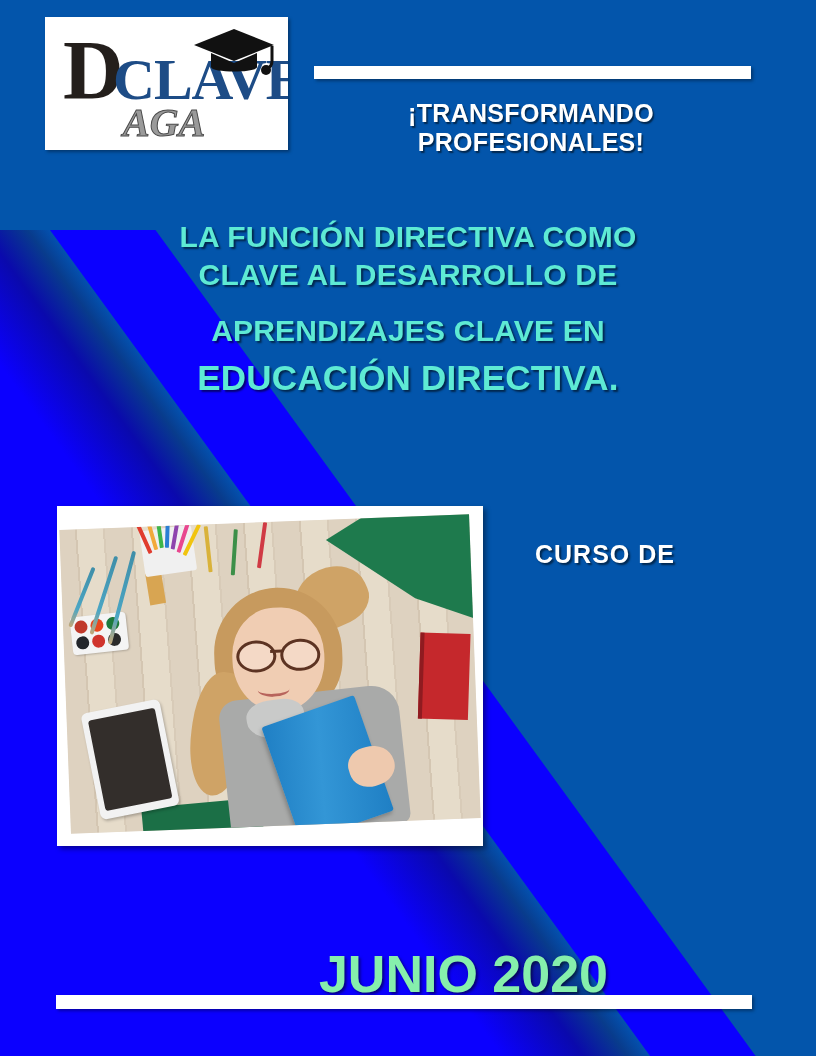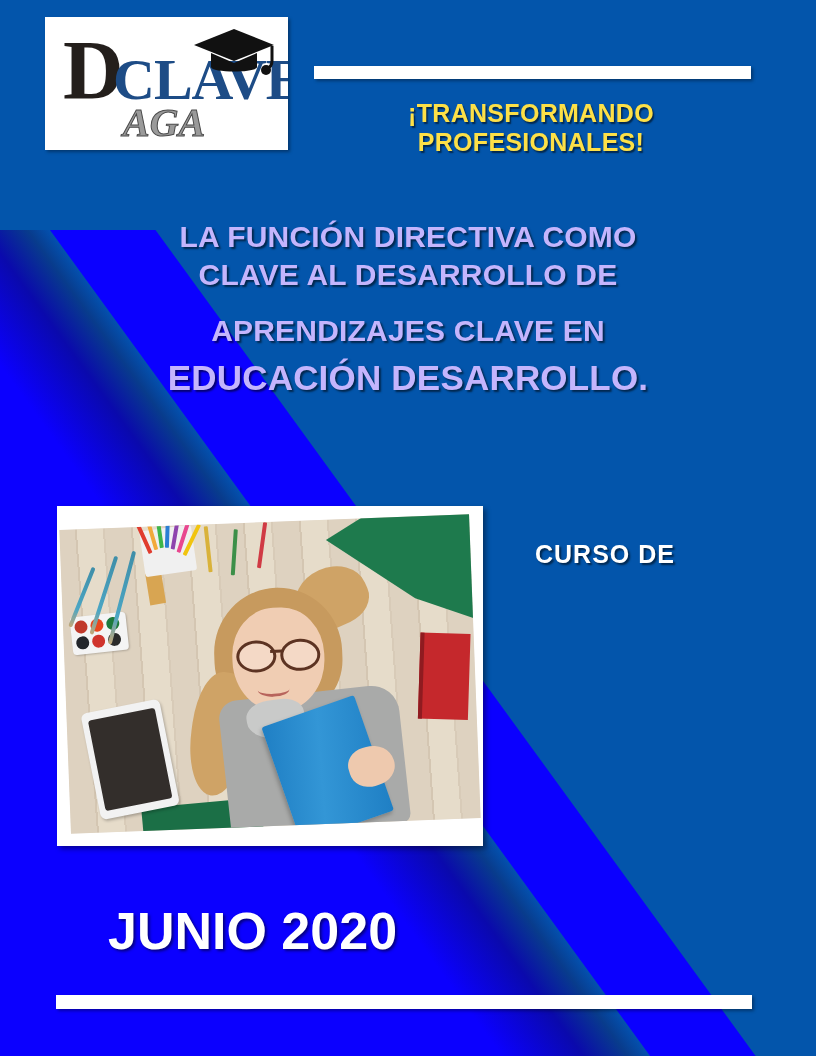--- a/index.html
+++ b/index.html
@@ -120,35 +120,35 @@
     height: 13px;
     background: #ffffff;
     box-shadow: 2px 2px 3px rgba(0,0,0,0.35);
   }
   .tagline {
     position: absolute;
     left: 296px;
     top: 99px;
     width: 470px;
     text-align: center;
-    color: #fde047;
+    color: #ffffff;
     font-weight: bold;
     font-size: 25px;
     letter-spacing: 0.3px;
     text-shadow: 1.5px 1.5px 1.5px rgba(0,0,0,0.55);
   }
 
   
   .title-block {
     position: absolute;
     left: 88px;
     top: 218px;
     width: 640px;
     text-align: center;
-    color: #c4b5fd;
+    color: #5eead4;
   }
   .title-line {
     font-weight: bold;
     font-size: 30px;
     line-height: 38px;
     letter-spacing: 0.2px;
     text-shadow: 2px 2px 2px rgba(0,0,0,0.55);
   }
   .title-line.emph {
     font-size: 35px;
@@ -454,24 +454,24 @@
     font-weight: bold;
     letter-spacing: 1px;
     margin-top: -2px;
     text-shadow: 2px 2px 2px rgba(0,0,0,0.55);
   }
 
   
   .date {
     position: absolute;
     left: 108px;
-    top: 901px;
+    top: 944px;
     width: 500px;
-    text-align: left;
-    color: #ffffff;
+    text-align: right;
+    color: #86efac;
     font-size: 52px;
     font-weight: bold;
     letter-spacing: 0px;
     text-shadow: 2px 2px 3px rgba(0,0,0,0.5);
   }
 
   
   .bottom-bar {
     position: absolute;
     left: 56px;
@@ -507,21 +507,21 @@
   </div>
 
   <div class="top-bar"></div>
 
   <div class="tagline">¡TRANSFORMANDO PROFESIONALES!</div>
 
   <div class="title-block">
     <div class="title-line">LA FUNCIÓN DIRECTIVA COMO</div>
     <div class="title-line">CLAVE AL DESARROLLO DE</div>
     <div class="title-line l3">APRENDIZAJES CLAVE EN</div>
-    <div class="title-line emph">EDUCACIÓN DESARROLLO.</div>
+    <div class="title-line emph">EDUCACIÓN DIRECTIVA.</div>
   </div>
 
   <div class="photo-frame">
     <div class="photo">
       <div class="floor"></div>
       <div class="green-paper"></div>
       <div class="green-paper2"></div>
       <div class="red-book"></div>
       <div class="tablet"></div>
 

